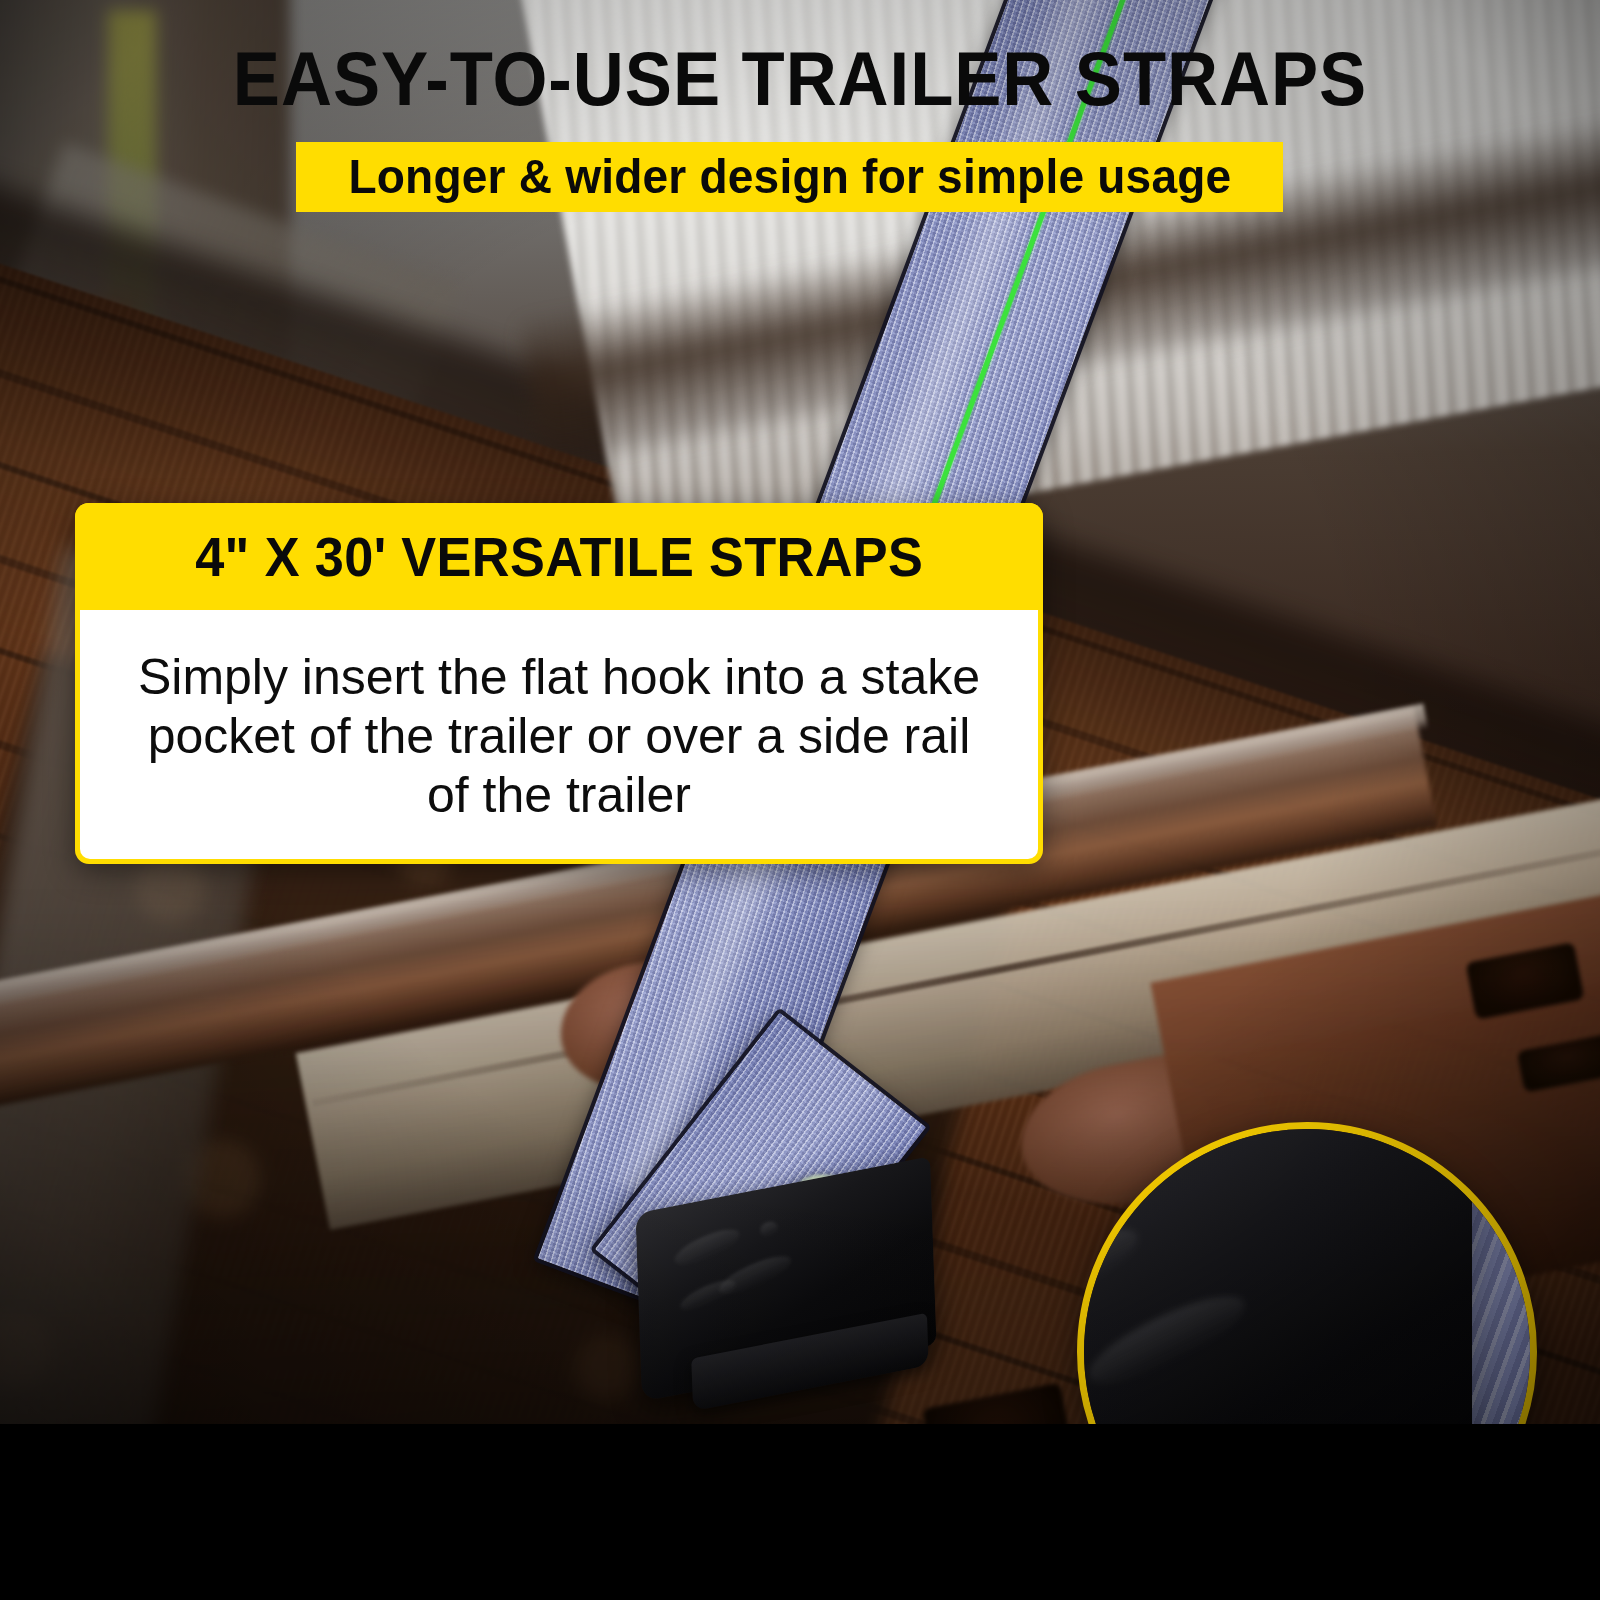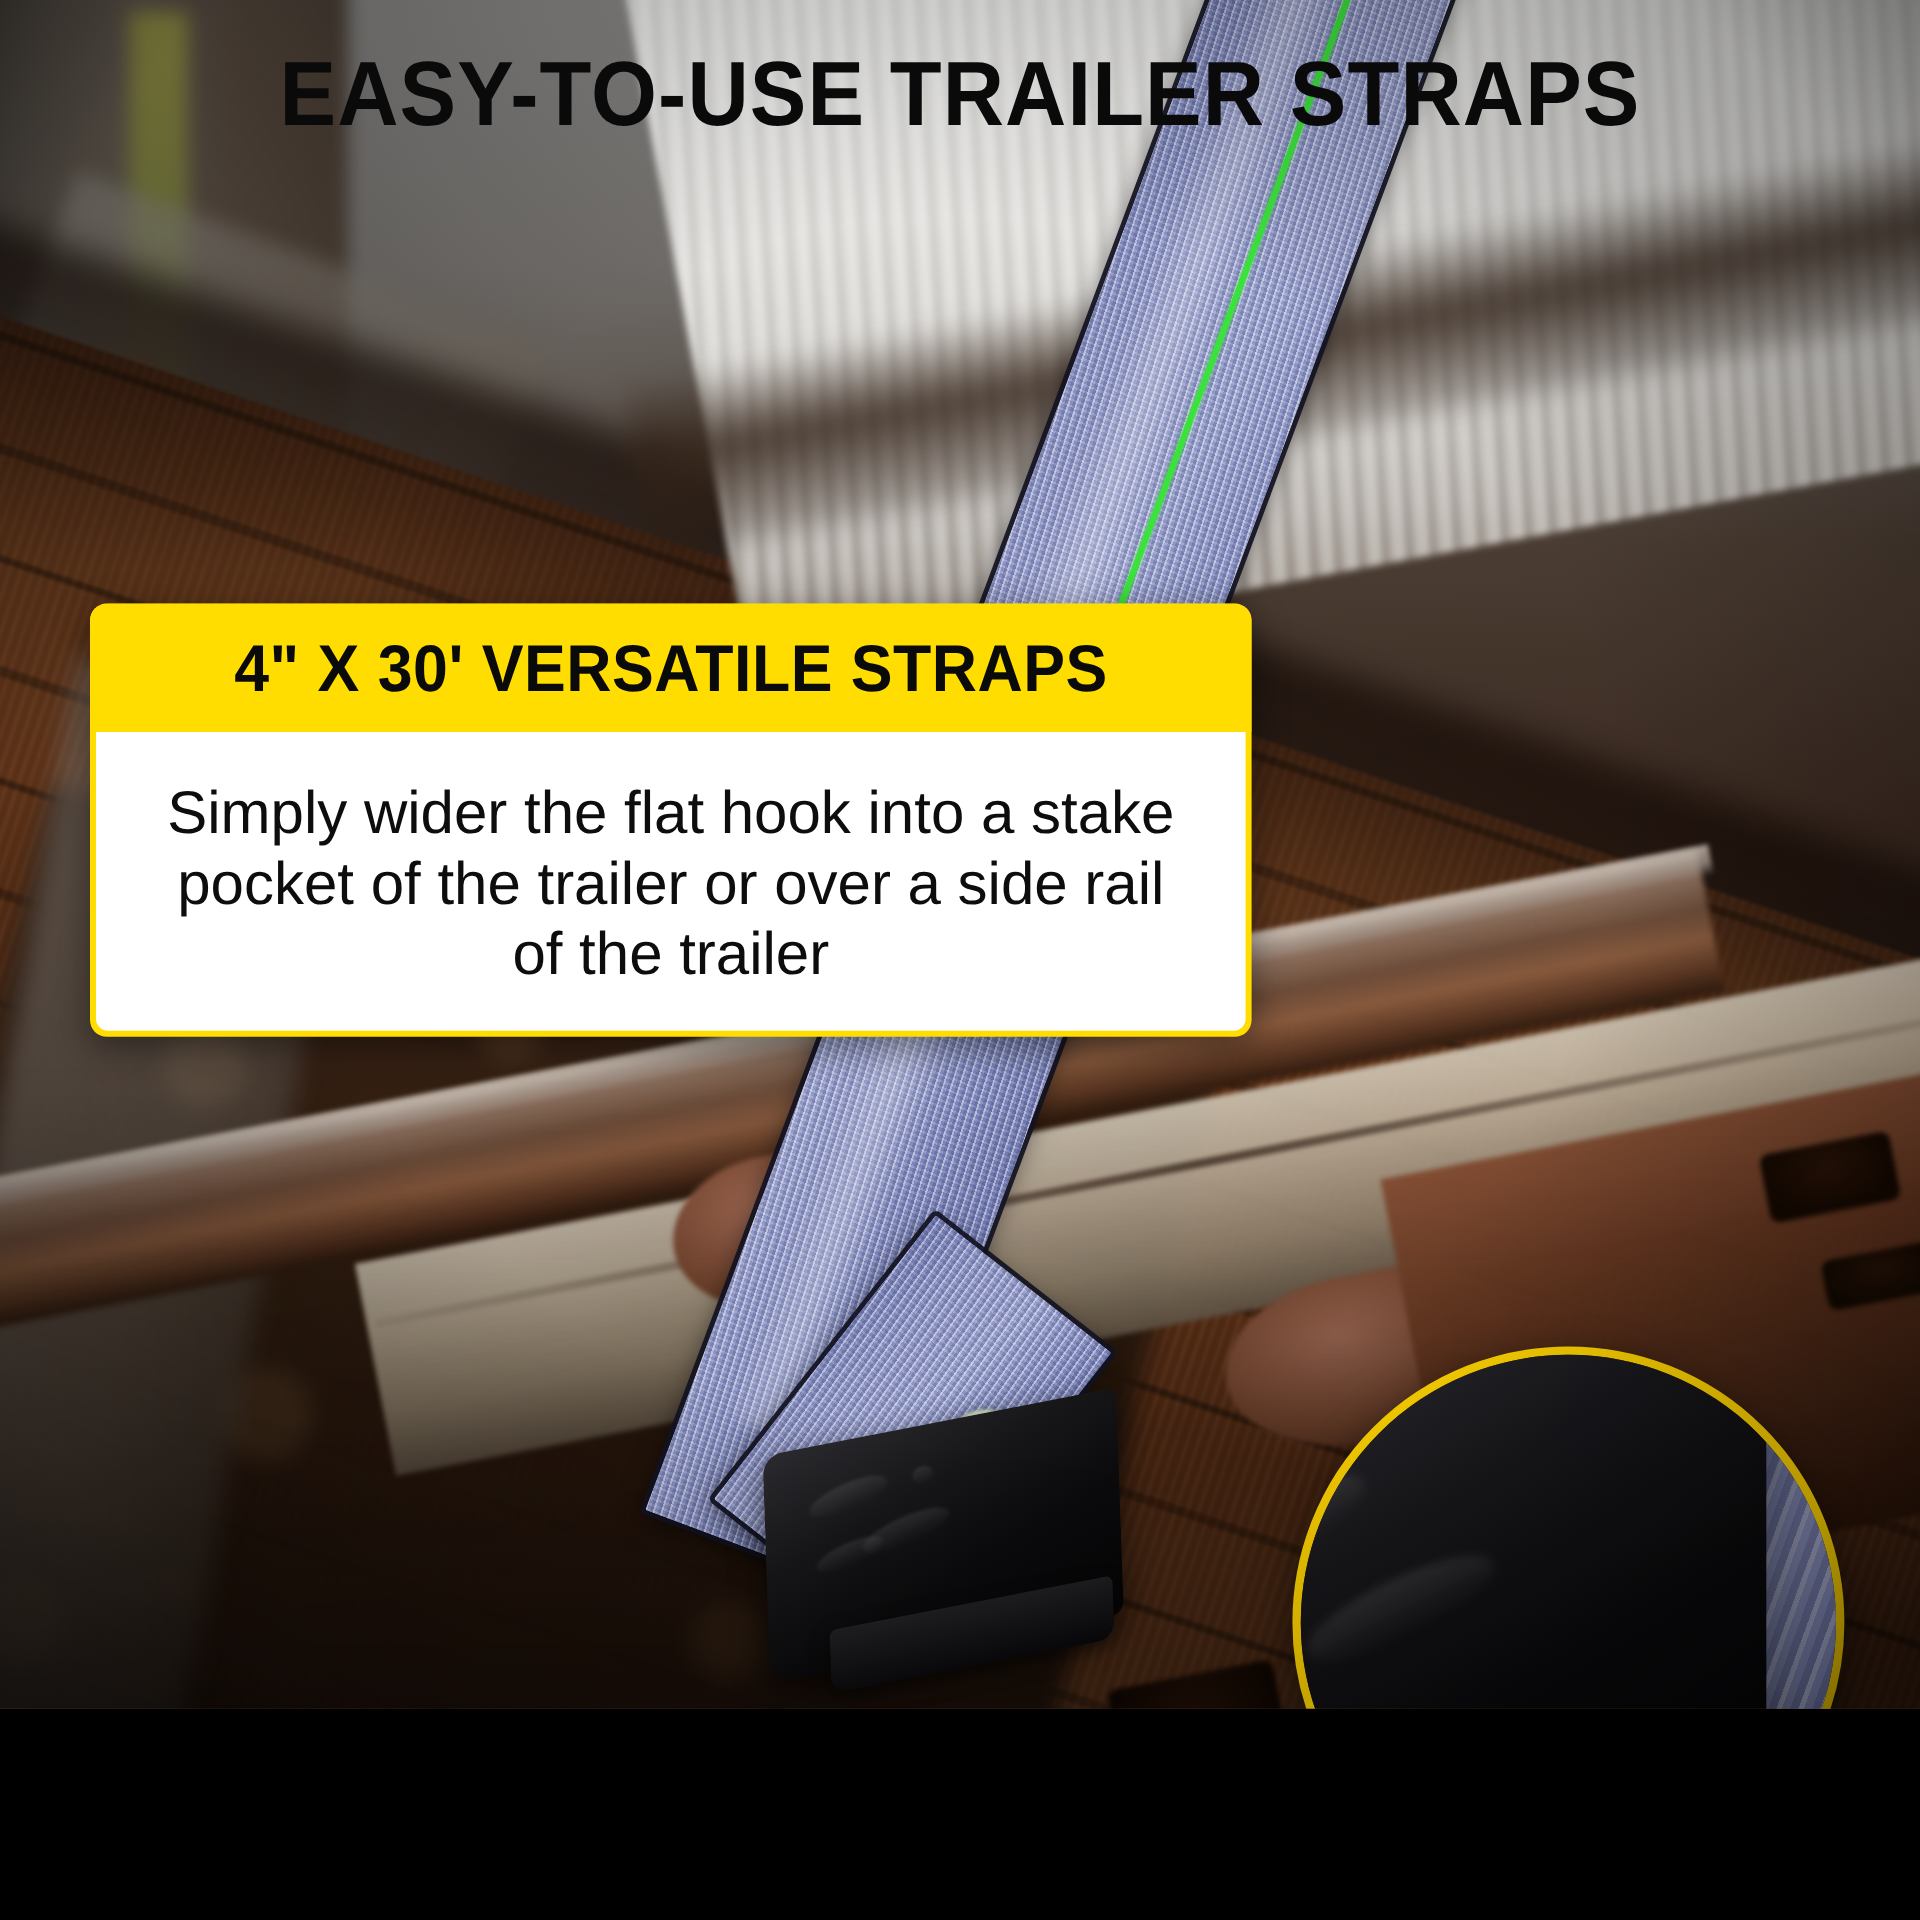--- a/index.html
+++ b/index.html
@@ -466,23 +466,26 @@
       <div class="co" id="co-hook-lip"></div>
       <div class="co" id="co-emb1"></div>
       <div class="co" id="co-emb2"></div>
     </div>
   </div>
 
   <div class="layer" id="vignette"></div>
 
   <div id="headline">EASY-TO-USE TRAILER STRAPS</div>
 
+  <div id="subbanner">
+    <span id="subbanner-text">Longer &amp; wider design for simple usage</span>
+  </div>
 
   <div id="info-card">
     <div id="card-header">
       <span id="card-title">4" X 30' VERSATILE STRAPS</span>
     </div>
     <div id="card-body">
-      <span id="card-text">Simply wider the flat hook into a stake pocket of the trailer or over a side rail of the trailer</span>
+      <span id="card-text">Simply insert the flat hook into a stake pocket of the trailer or over a side rail of the trailer</span>
     </div>
   </div>
 
 </div>
 
 </body></html>

